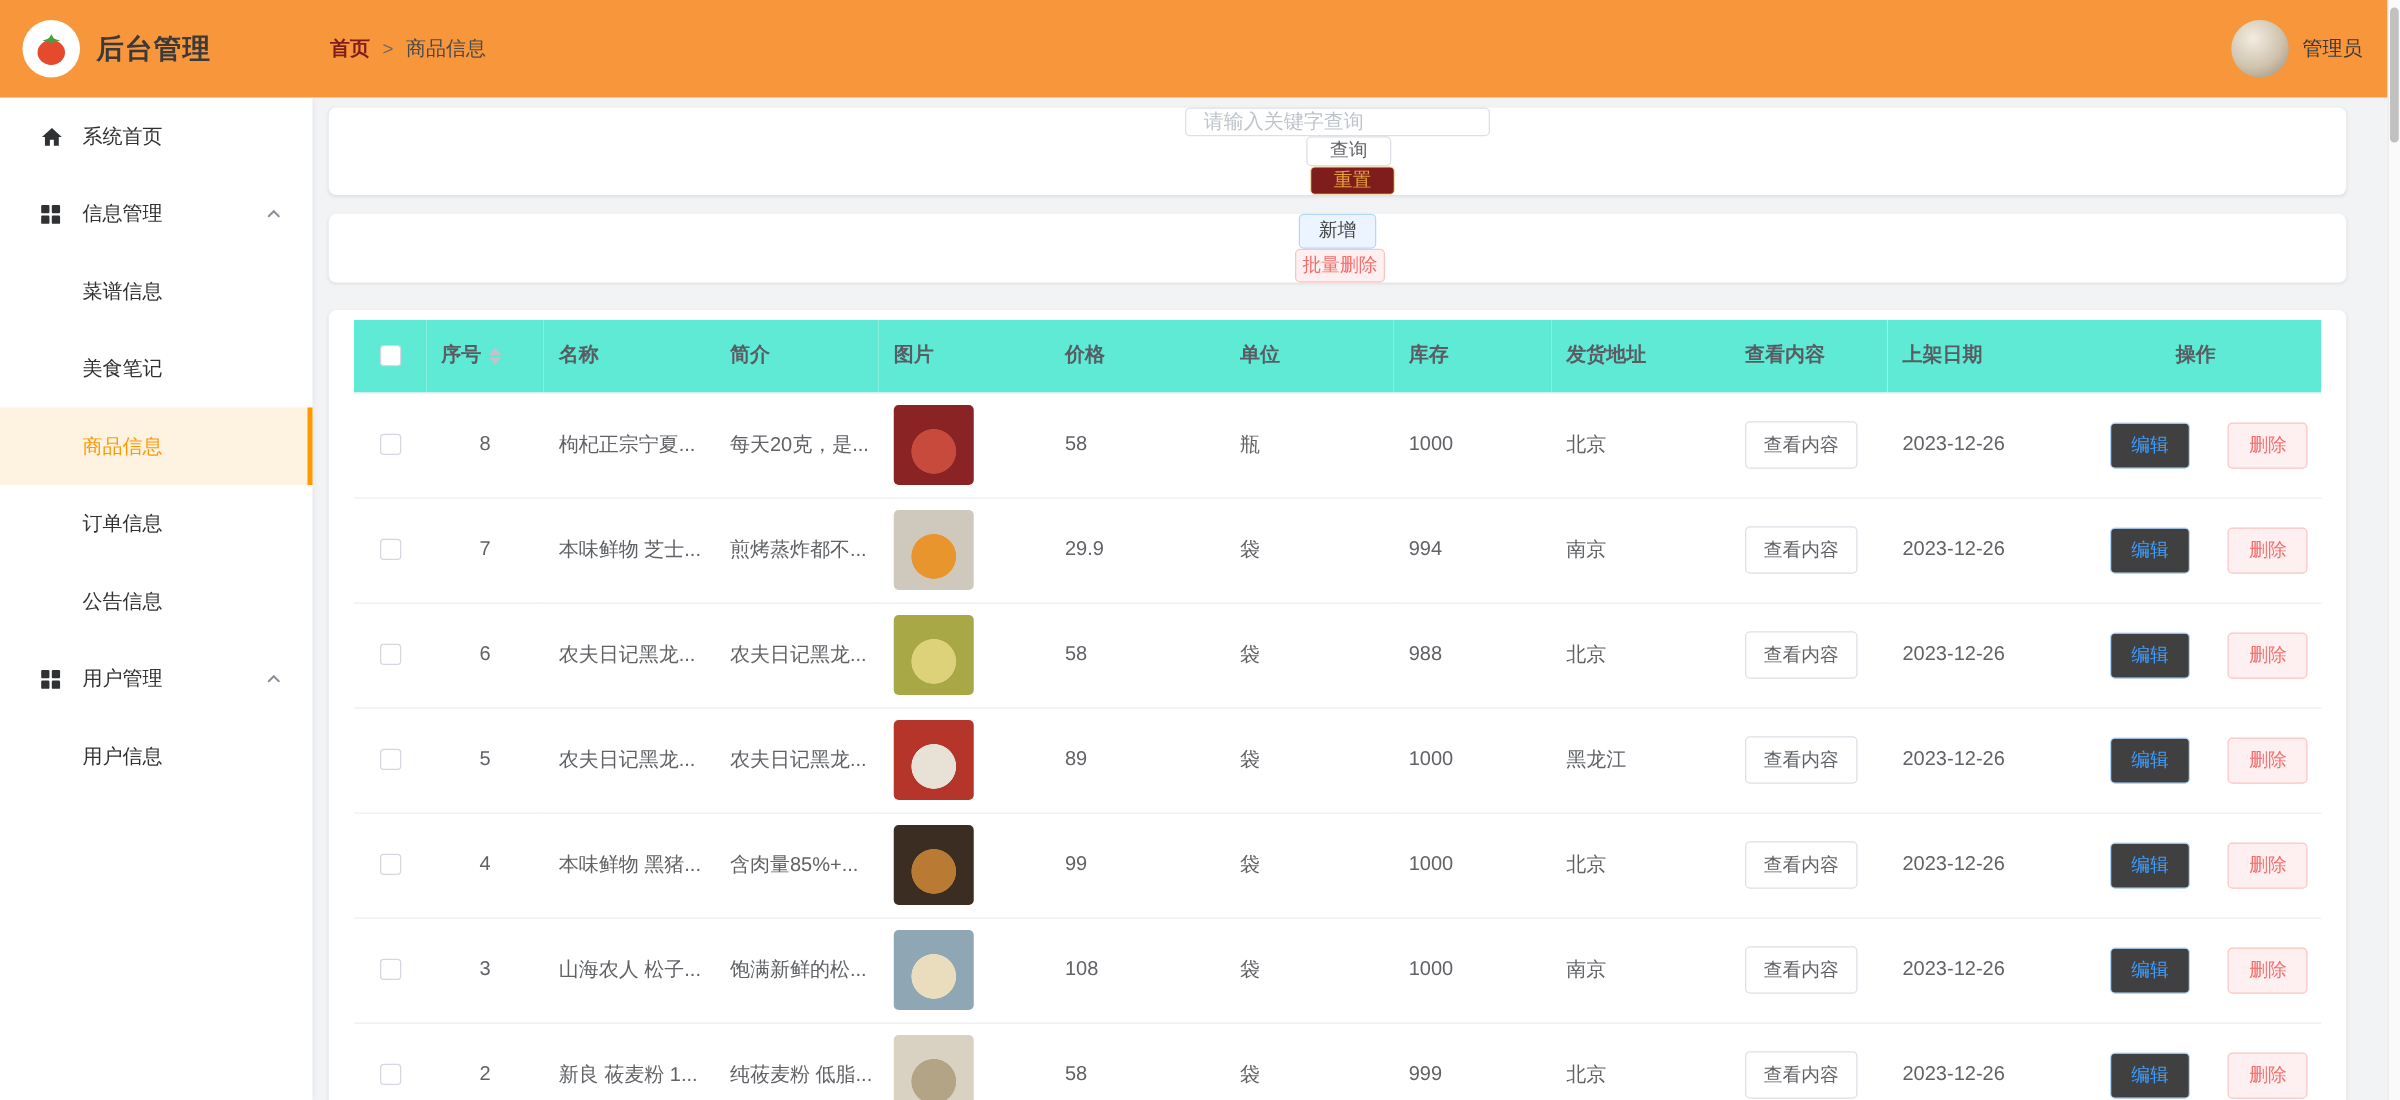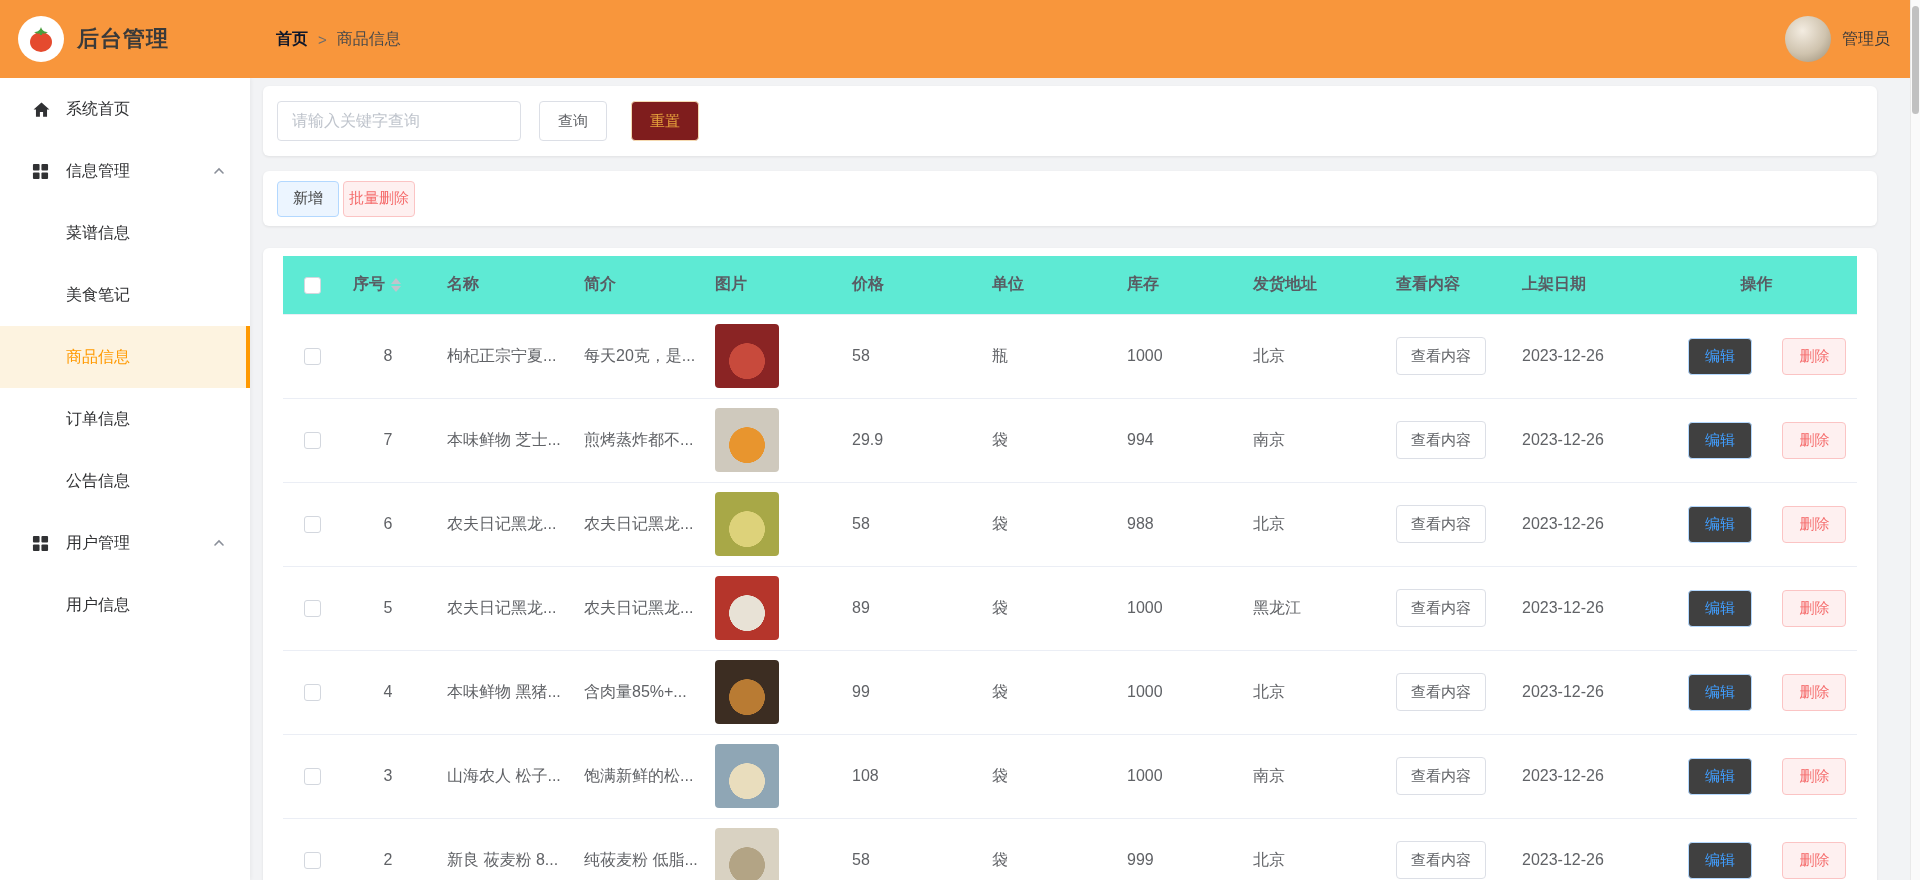--- a/index.html
+++ b/index.html
@@ -7,21 +7,21 @@
               font-family:"Liberation Sans","DejaVu Sans",sans-serif; }
 
   
   .header { position:absolute; top:0; left:0; width:1920px; height:78px;
             background:#f8963c; display:flex; align-items:center; z-index:20; }
   .brand { width:250px; display:flex; align-items:center; gap:13px; padding-left:18px; }
   .logo-circle { width:46px; height:46px; border-radius:50%; background:#fff;
                  display:flex; align-items:center; justify-content:center; flex:none; }
   .app-title { font-size:22px; font-weight:bold; color:#3a3a3a; letter-spacing:1px; }
   .breadcrumb { display:flex; align-items:center; gap:10px; margin-left:14px; font-size:16px; }
-  .bc-home { color:#0f172a; font-weight:bold; cursor:pointer;margin-left:12px; }
+  .bc-home { color:#7f1d1d; font-weight:bold; cursor:pointer; }
   .bc-sep { color:#6b6b6b; font-size:15px; }
   .bc-cur { color:#4a4a4a; }
   .header-right { margin-left:auto; display:flex; align-items:center; gap:11px; padding-right:30px; }
   .avatar { width:46px; height:46px; border-radius:50%; flex:none; cursor:pointer;
             background:radial-gradient(circle at 38% 32%, #f3ece1, #cfc3ae 55%, #97herb 90%);
             background:radial-gradient(circle at 38% 32%, #f3ece1, #cfc3ae 55%, #988b74); }
   .username { font-size:16px; color:#3a3a3a; }
 
   
   .sidebar { position:absolute; top:78px; left:0; width:250px; height:802px; background:#fff;
@@ -30,21 +30,21 @@
                cursor:pointer; padding-left:32px; }
   .side-item.toplv { gap:14px; }
   .side-item.sub { padding-left:66px; }
   .side-item.active { background:#fdf3e0; color:#ff9900; border-right:4px solid #ff9900; }
   .s-icon { width:20px; display:flex; align-items:center; }
   .chev { margin-left:auto; margin-right:24px; display:flex; }
 
   
   .main { position:absolute; top:78px; left:250px; width:1660px; height:802px;
           padding:8px 33px 0 13px; overflow:hidden; }
-  .card { background:#fff; border-radius:6px; box-shadow:0 1px 3px rgba(0,0,0,0.08); width:1614px; }
+  .card { background:#fff; border-radius:6px; box-shadow:0 1px 3px rgba(0,0,0,0.08); width:1614px;flex-direction:column; }
   .search-card { height:70px; display:flex; align-items:center; padding:0 14px; margin-bottom:15px; }
   .search-input { width:244px; height:40px; border:1px solid #dcdfe6; border-radius:4px;
                   padding:0 14px; font-size:16px; color:#606266; outline:none;
                   font-family:inherit; }
   .search-input::placeholder { color:#bfc4cc; }
   .btn { border-radius:4px; font-size:15px; cursor:pointer; font-family:inherit; }
   .btn-query { height:40px; padding:0 18px; margin-left:18px; background:#fff;
                border:1px solid #dcdfe6; color:#606266; }
   .btn-reset { height:40px; padding:0 18px; margin-left:24px; background:#7f1d1d;
                border:1px solid #f5dab1; color:#e6a23c; }
@@ -330,21 +330,21 @@
     <td><span>2023-12-26</span></td>
     <td class="c-actions">
       <button class="btn btn-edit">编辑</button>
       <button class="btn btn-delete">删除</button>
     </td>
   </tr>
 
   <tr class="trow">
     <td class="c-check"><span class="checkbox"></span></td>
     <td class="c-seq"><span>2</span></td>
-    <td><span>新良 莜麦粉 8...</span></td>
+    <td><span>新良 莜麦粉 1...</span></td>
     <td><span>纯莜麦粉 低脂...</span></td>
     <td>
               <div class="pimg" style="background: radial-gradient(circle at 50% 58%, rgb(179, 164, 133) 0px, rgb(179, 164, 133) 36%, rgb(217, 210, 194) 37%);"></div>
             </td>
     <td><span>58</span></td>
     <td><span>袋</span></td>
     <td><span>999</span></td>
     <td><span>北京</span></td>
     <td><button class="btn btn-view">查看内容</button></td>
     <td><span>2023-12-26</span></td>

